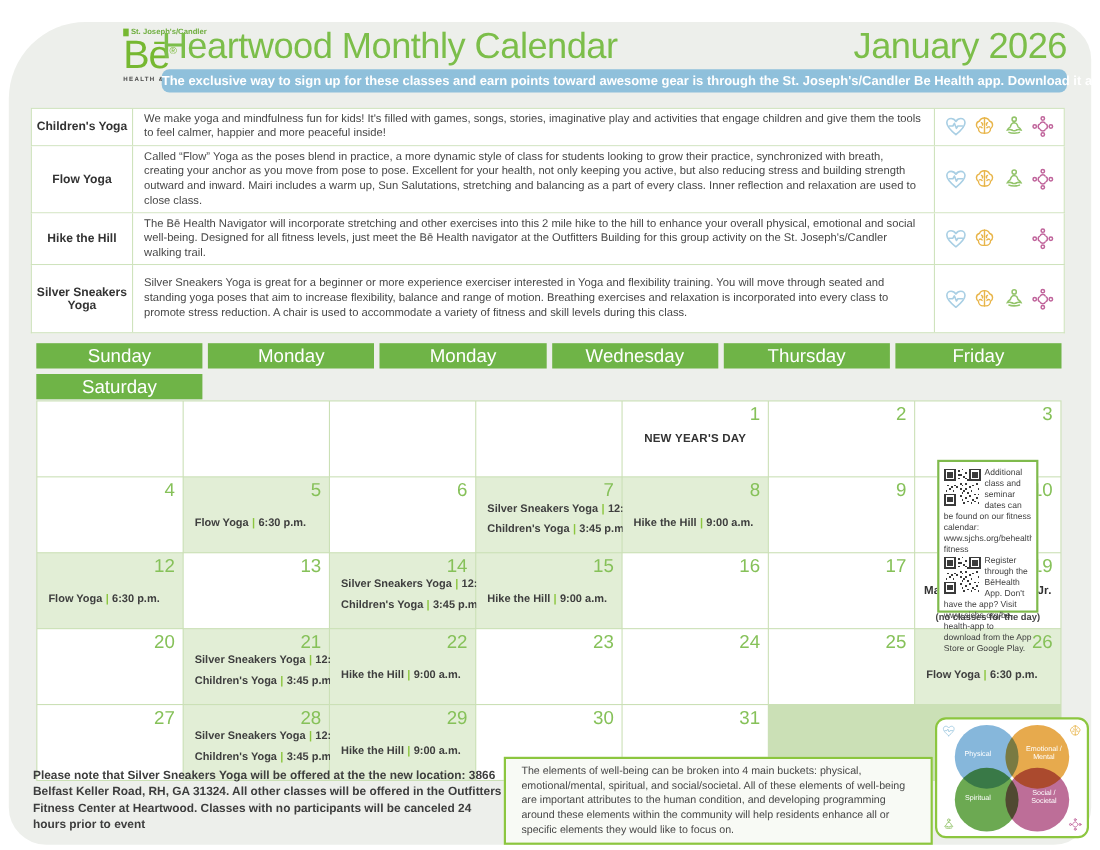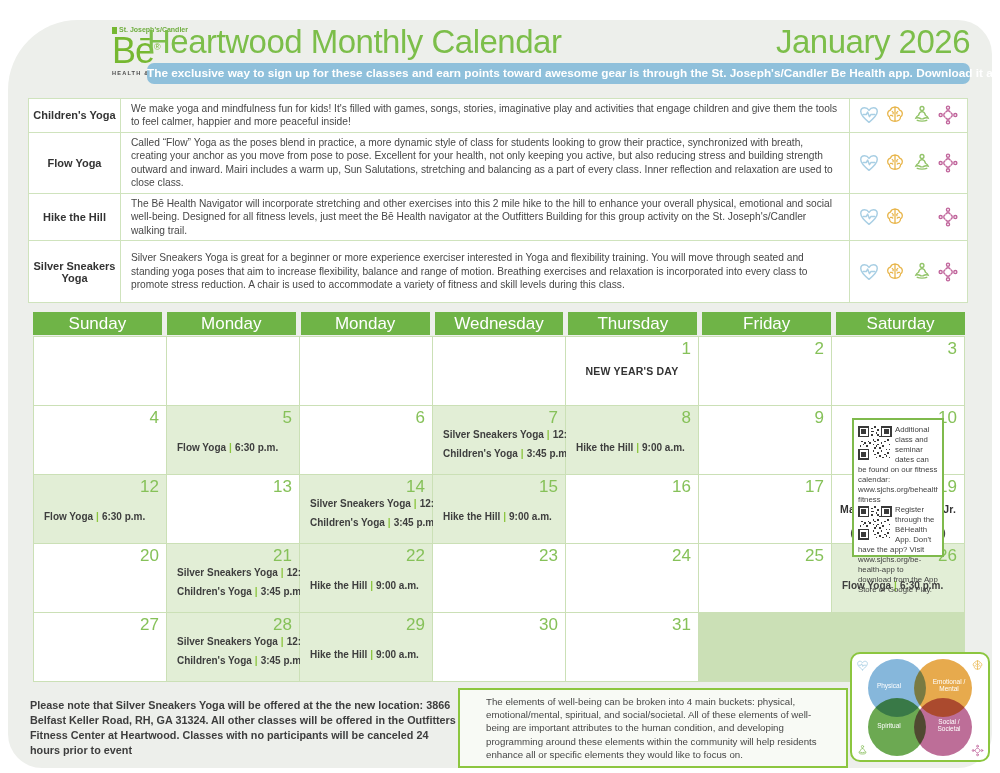--- a/index.html
+++ b/index.html
@@ -39,21 +39,21 @@
   .class-desc { flex:1; padding:3px 10px; font-size:10.2px; line-height:1.32; color:#474747;
                 display:flex; align-items:center; }
   .class-icons { width:118px; min-width:118px; border-left:1px solid #cfe3bd; display:flex;
                  align-items:center; justify-content:space-evenly; padding:0 4px; }
   .class-icon { width:22px; height:22px; display:inline-block; }
   .class-icon svg { width:100%; height:100%; }
   .class-icon.empty { visibility:hidden; }
 
   
   .calendar { position:absolute; left:33px; top:312px; width:932px; }
-  .cal-head { display:grid; grid-template-columns:repeat(7,1fr); gap:5px; }
+  .cal-head { display:grid; grid-template-columns:repeat(6,1fr); gap:5px; }
   .cal-head-cell { background:#6fb447; color:#fff; text-align:center; font-size:17px; height:23px; line-height:23px; }
   .cal-body { display:grid; grid-template-columns:repeat(7,1fr); grid-auto-rows:68px;
               gap:1px; background:#cbe0b6; padding:1px; margin-top:1px; }
   .cal-cell { position:relative; background:#fff; }
   .cal-cell.has-events { background:#e2eed6; }
   .day-num { position:absolute; top:2px; right:7px; font-size:17px; color:#86c159; }
   .events { position:absolute; left:10px; right:2px; top:32px; }
   .events.two { top:19px; }
   .event-line { font-size:10px; font-weight:bold; color:#3e3e3e; line-height:1.9; white-space:nowrap; }
   .event-sep { color:#8cc63f; font-weight:bold; margin:0 3px; }
@@ -66,21 +66,21 @@
             border:2px solid #7fba4c; padding:5px 4px; z-index:5; }
   .qr-block { font-size:7.8px; line-height:1.28; color:#3f3f3f; overflow:hidden; }
   .qr-block + .qr-block { }
   .qr-slot { display:block; float:left; width:34px; height:34px; margin:1px 3px 1px 0; }
   .qr-slot svg { width:100%; height:100%; }
 
   
   .footer-note { position:absolute; left:30px; top:698px; width:428px; font-size:10.8px;
                  line-height:1.4; color:#3d3d3d; font-weight:bold; }
   .wellbeing-box { position:absolute; left:458px; top:688px; width:390px; min-height:56px;
-                   border:2px solid #8cc63f; background:#f8faf5; padding:5px 26px;
+                   border:2px solid #8cc63f; background:#f8faf5; padding:5px 14px;
                    font-size:9.7px; line-height:1.36; color:#474747; }
 
   
   .venn-box { position:absolute; left:850px; top:652px; width:140px; height:110px; background:#fff;
               border:2px solid #8cc63f; border-radius:10px; z-index:6; }
   .venn-circle { position:absolute; width:58px; height:58px; border-radius:50%; mix-blend-mode:multiply; opacity:0.92; }
   .venn-circle.physical  { left:16px; top:5px; }
   .venn-circle.emotional { left:62px; top:5px; }
   .venn-circle.spiritual { left:16px; top:44px; }
   .venn-circle.social    { left:62px; top:44px; }

